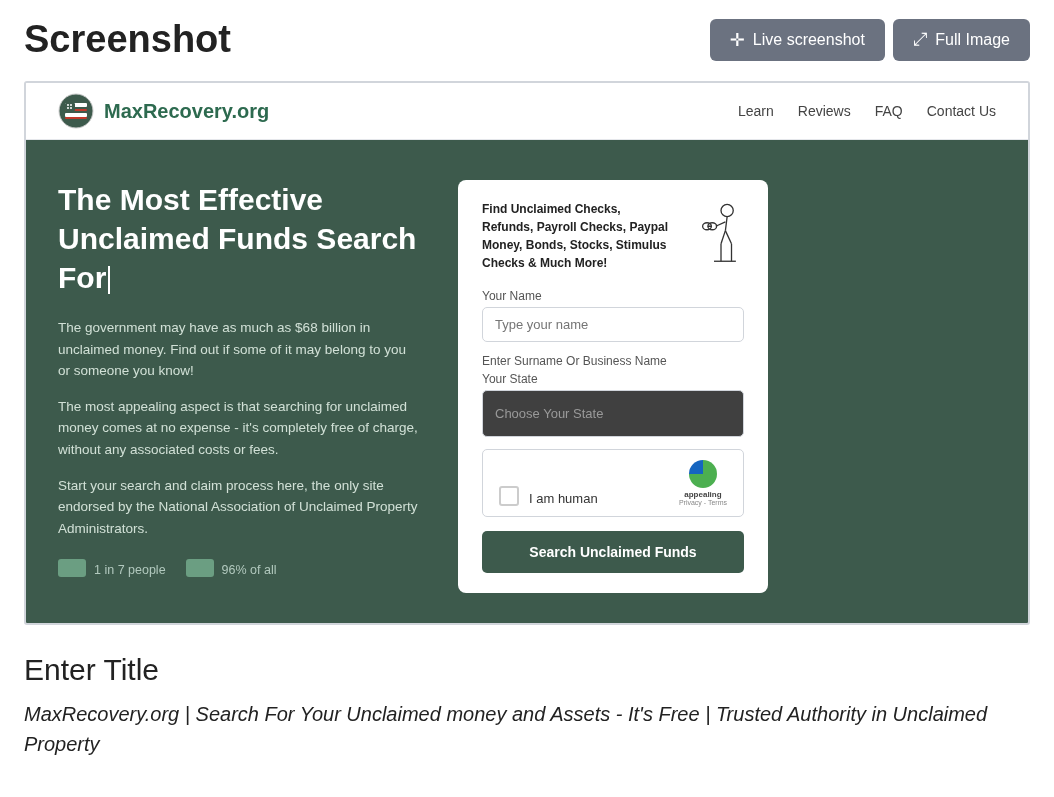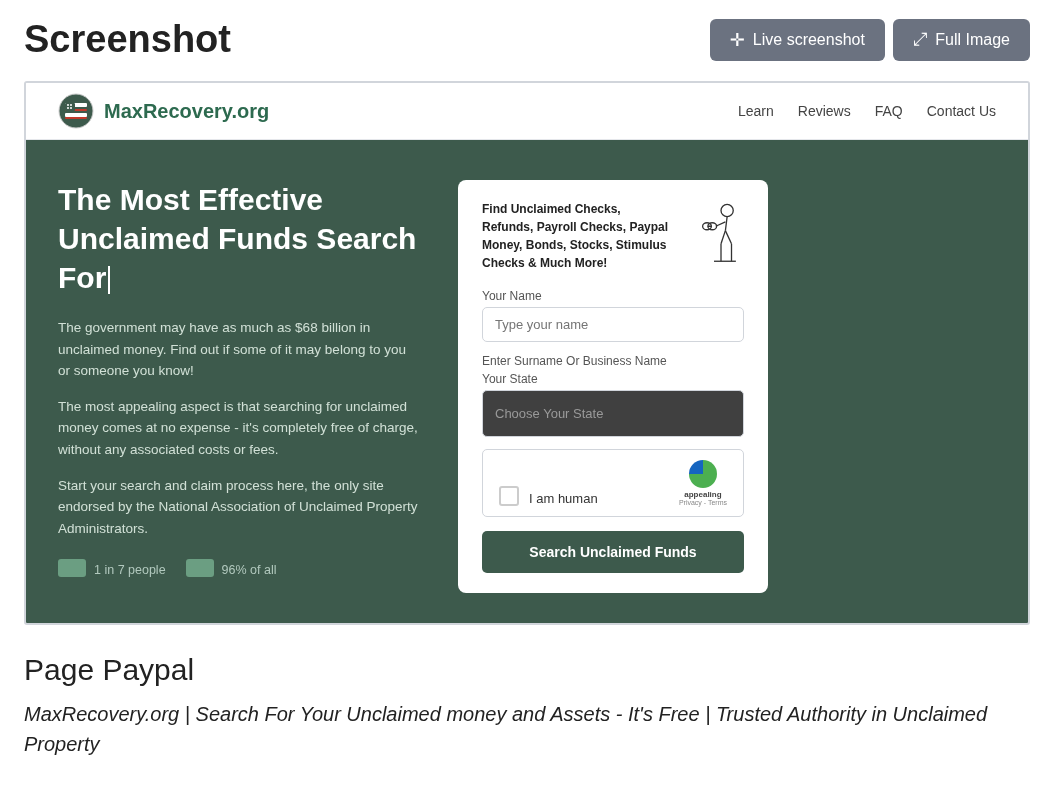--- a/index.html
+++ b/index.html
@@ -393,15 +393,15 @@
       </div>
 
       
       <button class="search-btn">Search Unclaimed Funds</button>
     </div>
 
   </div>
 </div>
 
 <div class="page-title-section">
-  <h2 class="section-heading">Page Paypal</h2>
+  <h2 class="section-heading">Enter Title</h2>
   <p class="section-content">MaxRecovery.org | Search For Your Unclaimed money and Assets - It's Free | Trusted Authority in Unclaimed Property</p>
 </div>
 
 </body></html>

